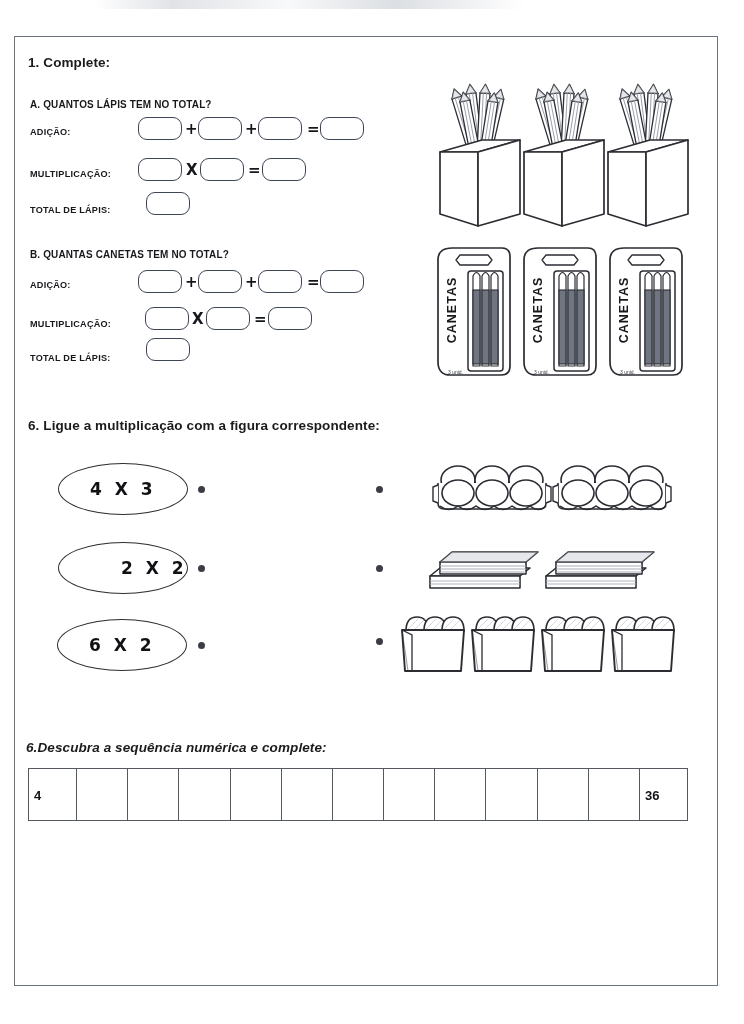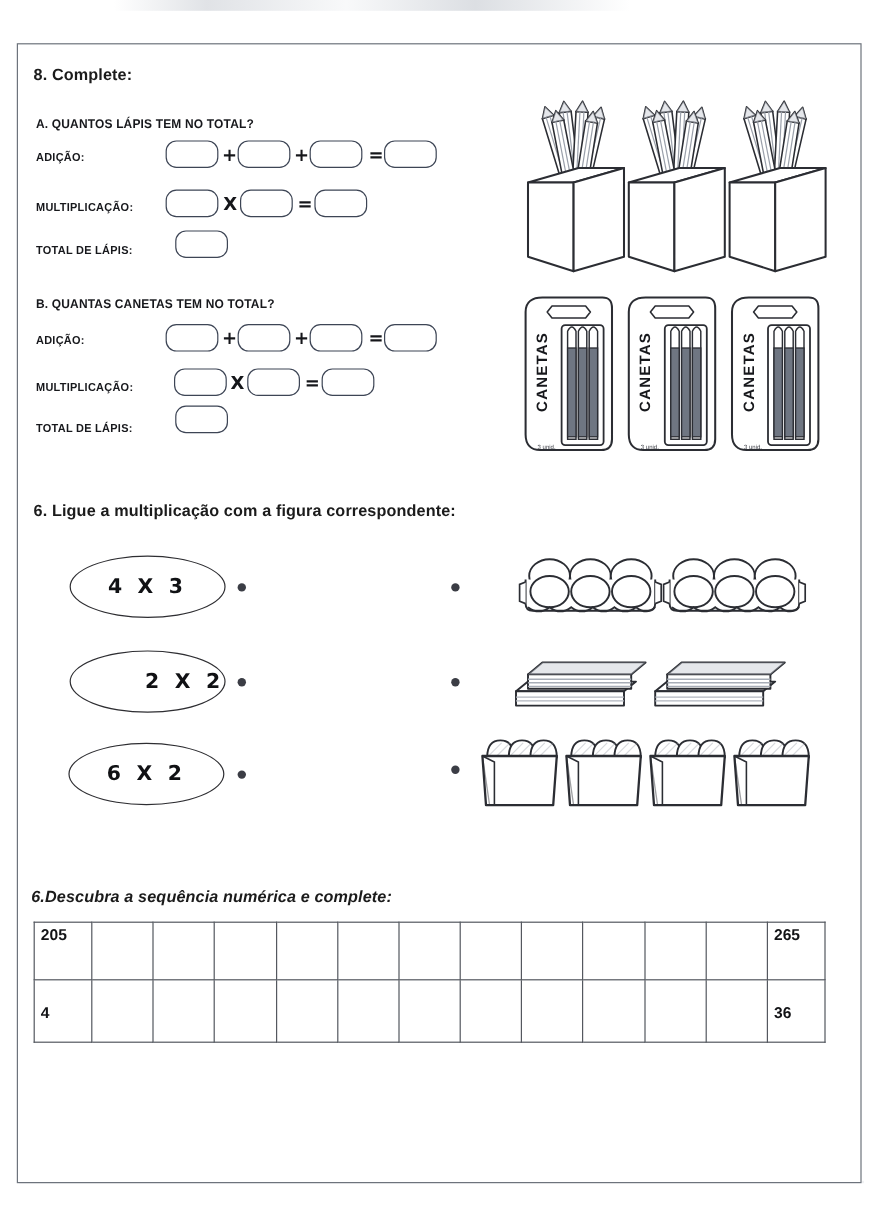--- a/index.html
+++ b/index.html
@@ -140,21 +140,21 @@
   svg { display: block; overflow: visible; }
 </style>
 </head>
 <body>
 
 <div class="top-smudge"></div>
 <div class="frame-shadow"></div>
 
 <div class="page-frame"></div>
 
-<div class="q-title" style="left:28px; top:55px;">8. Complete:</div>
+<div class="q-title" style="left:28px; top:55px;">1. Complete:</div>
 
 <div class="sec-head" style="left:30px; top:98px;">A. QUANTOS LÁPIS TEM NO TOTAL?</div>
 
 <div class="row-label" style="left:30px; top:126px;">ADIÇÃO:</div>
 <div class="abox" style="left:138px; top:117px; width:44px; height:23px;"></div>
 <div class="op" style="left:185px; top:122px;">+</div>
 <div class="abox" style="left:198px; top:117px; width:44px; height:23px;"></div>
 <div class="op" style="left:245px; top:122px;">+</div>
 <div class="abox" style="left:258px; top:117px; width:44px; height:23px;"></div>
 <div class="op" style="left:307px; top:122px;">=</div>
@@ -401,35 +401,20 @@
     <g transform="translate(208,2)">
         <use href="#bag"></use>
       </g>
   </svg>
 </div>
 
 <div class="q-title" style="left:26px; top:740px;font-style:italic;">6.Descubra a sequência numérica e complete:</div>
 
 <table class="seq-table" style="left:28px; top:768px; width:660px;">
   <tbody>
-  <tr>
-    <td class="wide">205</td>
-    <td></td>
-    <td></td>
-    <td></td>
-    <td></td>
-    <td></td>
-    <td></td>
-    <td></td>
-    <td></td>
-    <td></td>
-    <td></td>
-    <td></td>
-    <td class="wide">265</td>
-  </tr>
   <tr class="tall">
     <td class="wide">4</td>
     <td></td>
     <td></td>
     <td></td>
     <td></td>
     <td></td>
     <td></td>
     <td></td>
     <td></td>

